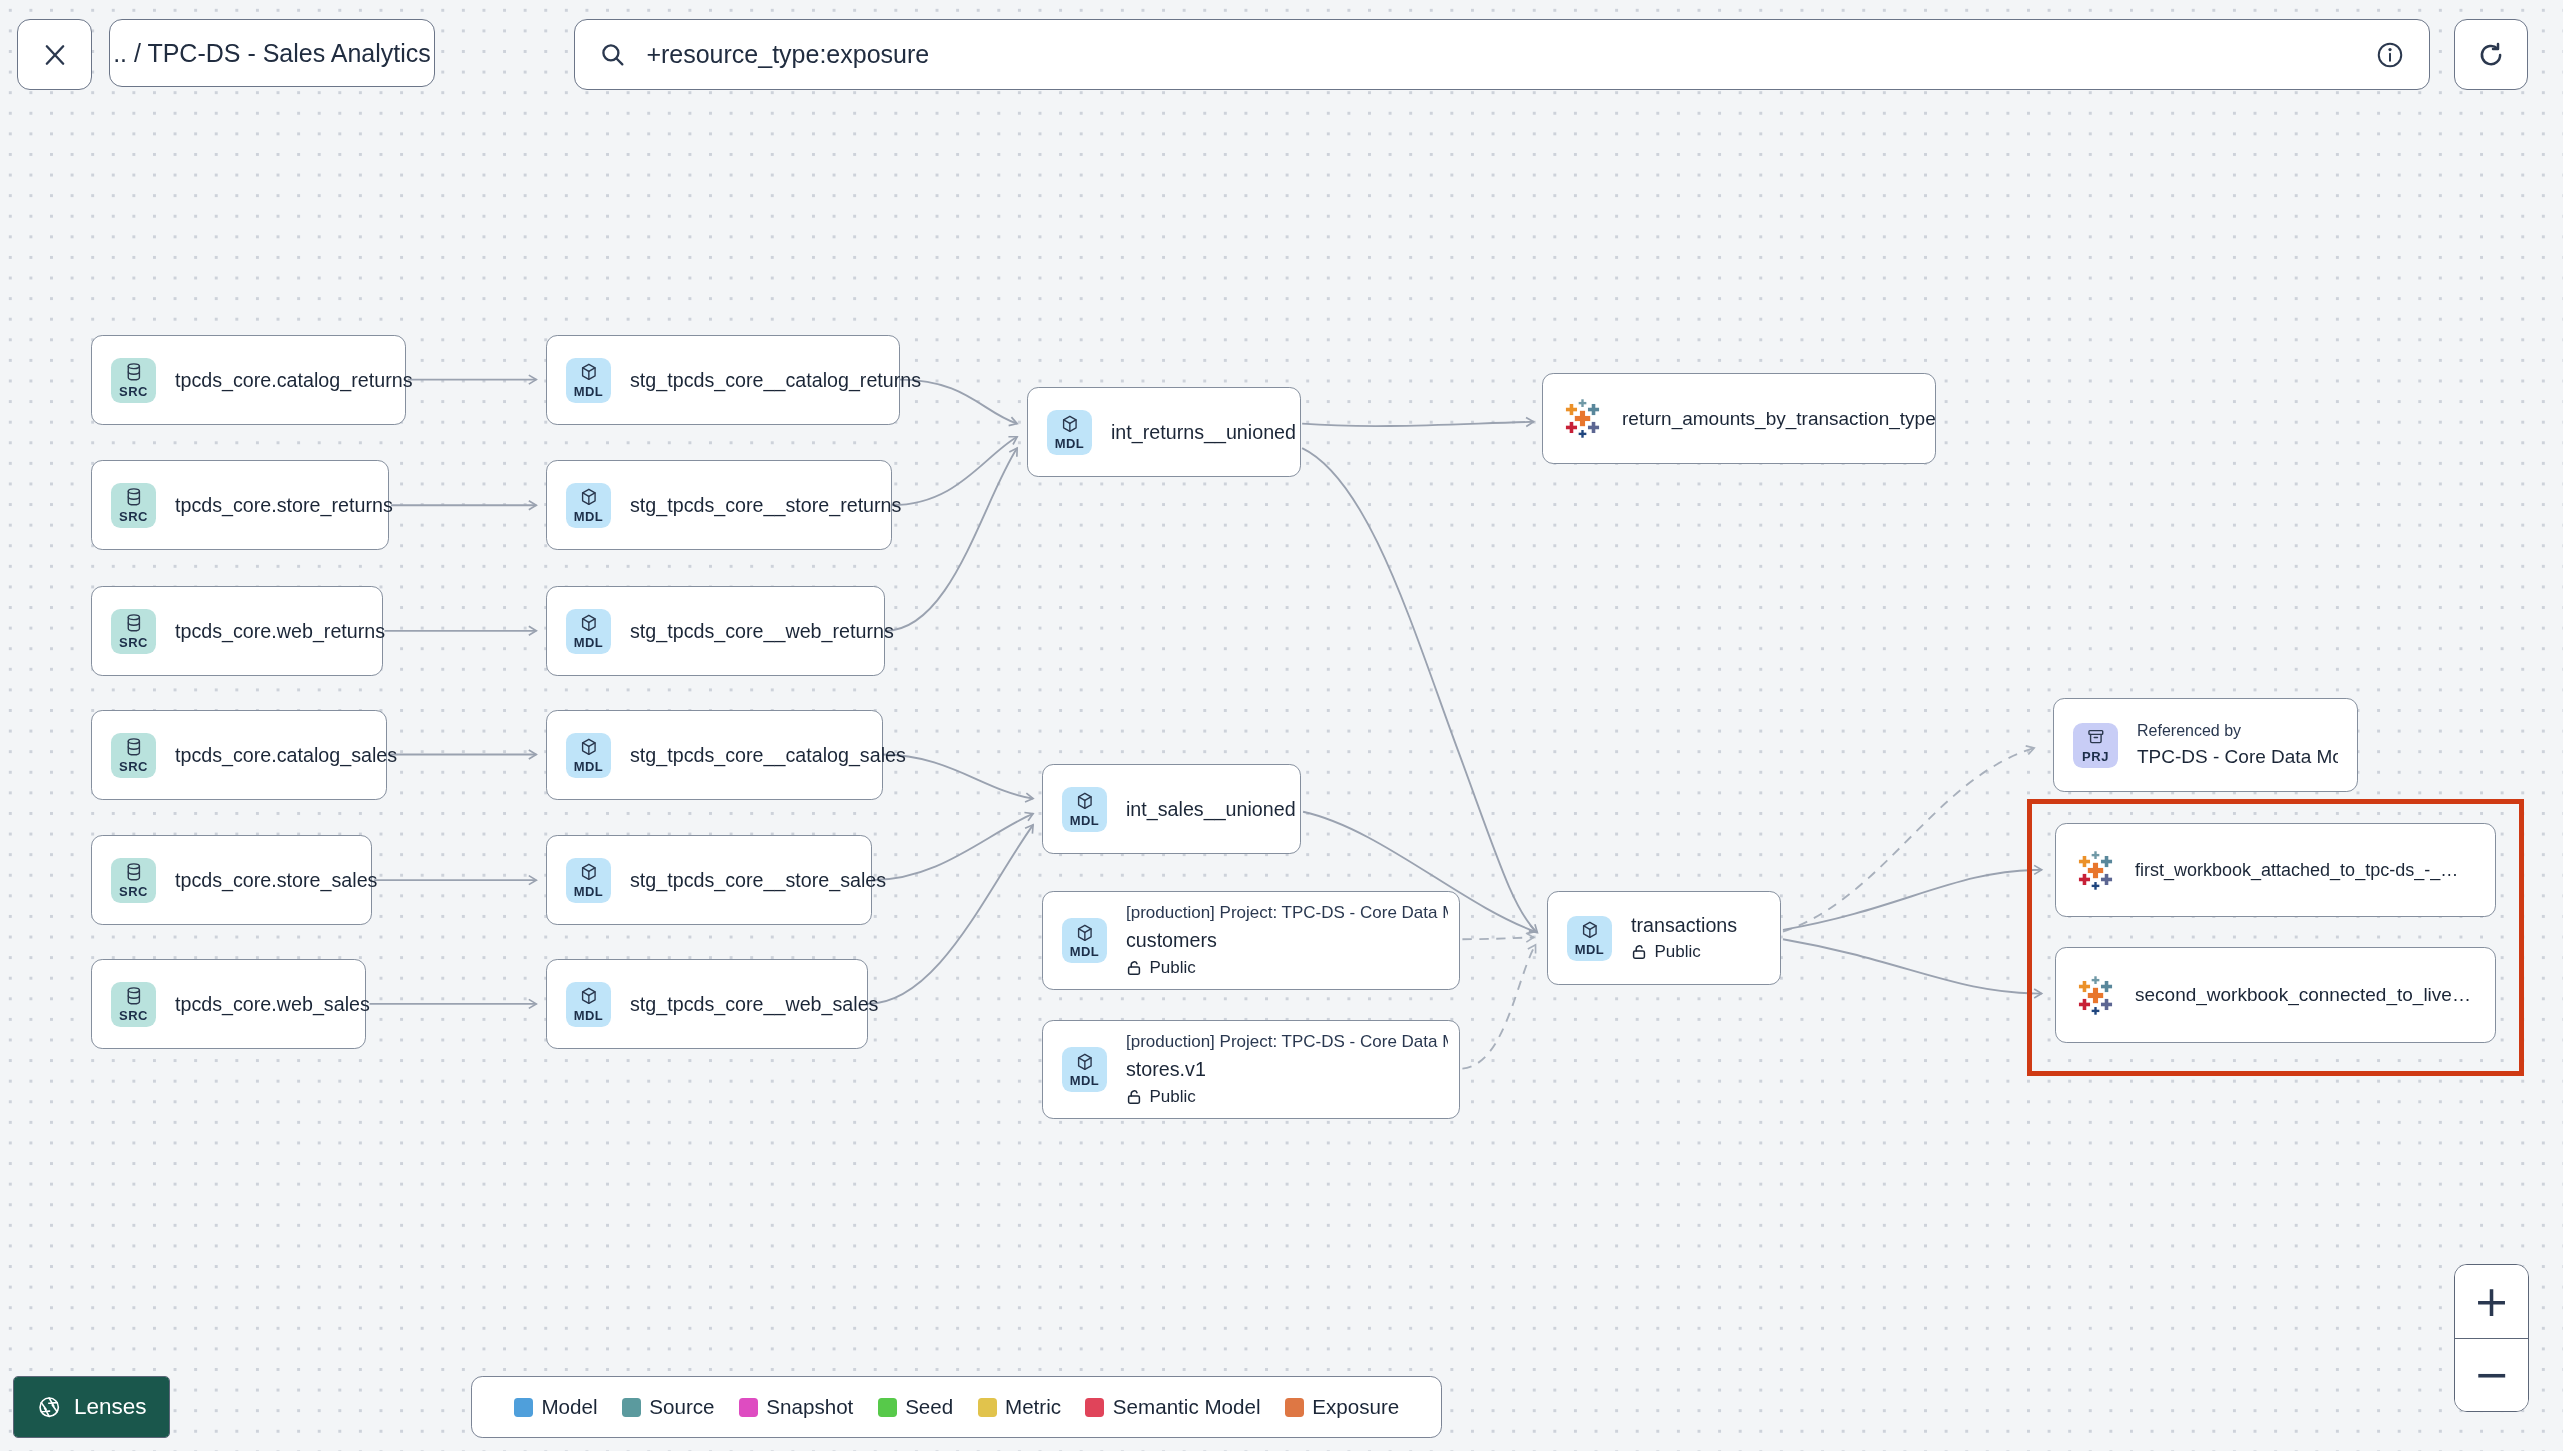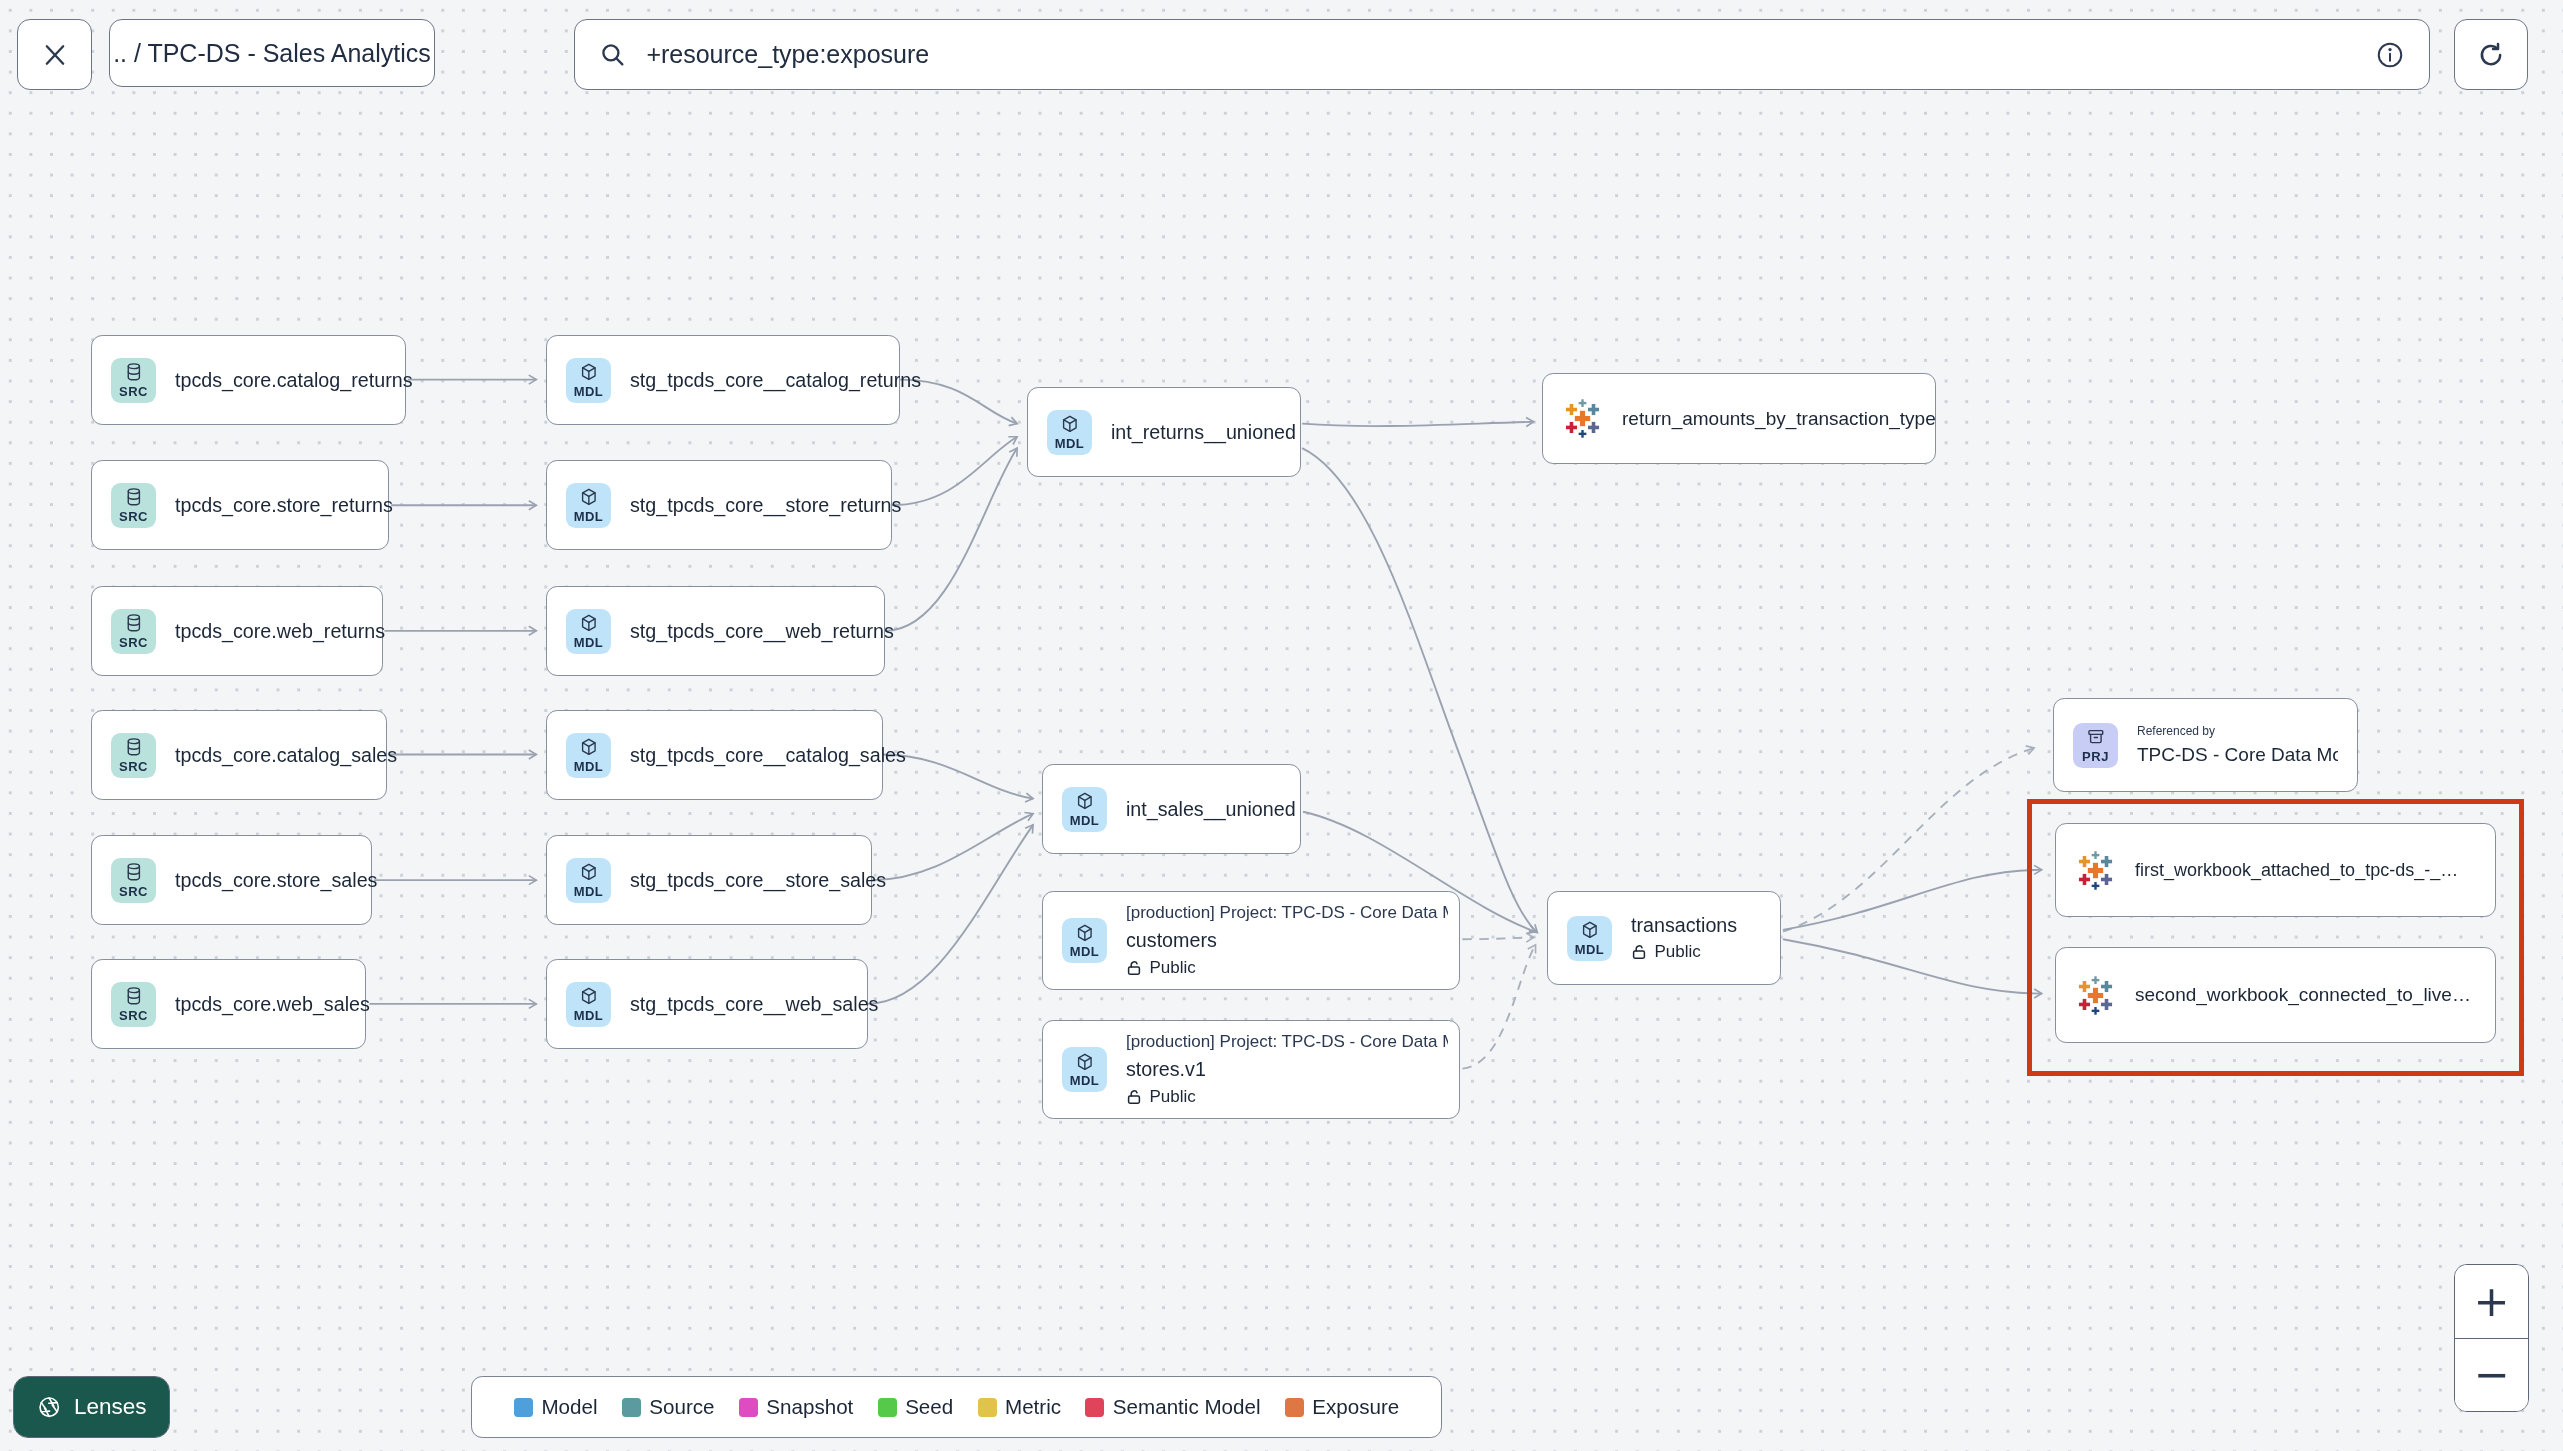--- a/index.html
+++ b/index.html
@@ -46,21 +46,21 @@
   .sub  { font-size:17px; color:#2a3850; white-space:nowrap; }
   .vis  { display:flex; align-items:center; gap:7.5px; font-size:17px; color:#1b2637; }
   .vis svg { width:16px; height:16px; }
   .tabicon { width:41px; height:41px; flex:none; }
 
   #highlight-rect { position:absolute; left:2027px; top:799px; width:497px; height:277px;
                     border:5.6px solid #cf3a14; pointer-events:none; }
 
   
   #filter-group { position:absolute; left:13px; top:1376px; height:62px; display:flex;
-                  border:1.9px solid #5c6678; border-radius:15px; overflow:hidden; background:#fff; }
+                  border:1.9px solid #5c6678; border-radius:5px; overflow:hidden; background:#fff; }
   #lenses-btn { display:flex; align-items:center; gap:13px; padding:0 22.5px; color:#fff;
                 font-size:22.5px; font-weight:500; cursor:pointer; }
   #lenses-btn svg { width:24.4px; height:24.4px; }
   #restype-btn { display:flex; align-items:center; gap:13px; padding:0 24.4px; font-size:22.5px;
                  color:#212d40; cursor:pointer; background:#fff; }
   #restype-btn svg { width:24.4px; height:24.4px; }
 
   #legend { position:absolute; left:471px; top:1376px; height:62px; background:#fff;
             border:1.9px solid #7b8495; border-radius:11.2px; display:flex; align-items:center;
             gap:24.4px; padding:0 42px; }
@@ -410,21 +410,21 @@
 </div>
 
 <div class="n" style="left:2053px;top:698px;width:305px;height:94px">
   <div class="badge prj">
       <svg viewBox="0 0 21 21" width="19.7" height="19.7">
         <use href="#i-archive"></use>
       </svg>
       <span class="bt">PRJ</span>
     </div>
   <div class="col">
-    <span class="sub" style="font-size:12px">Referenced by</span>
+    <span class="sub" style="font-size:16px">Referenced by</span>
     <span class="lbl" style="font-size:19px">TPC-DS - Core Data Models</span>
   </div>
 </div>
 
 <div class="n" style="left:2055px;top:823px;width:441px;height:94px">
   <svg class="tabicon" viewBox="0 0 44 44" width="41" height="41">
       <use href="#i-tab"></use>
     </svg>
   <span class="lbl" style="font-size:18px">first_workbook_attached_to_tpc-ds_-_…</span>
 </div>

